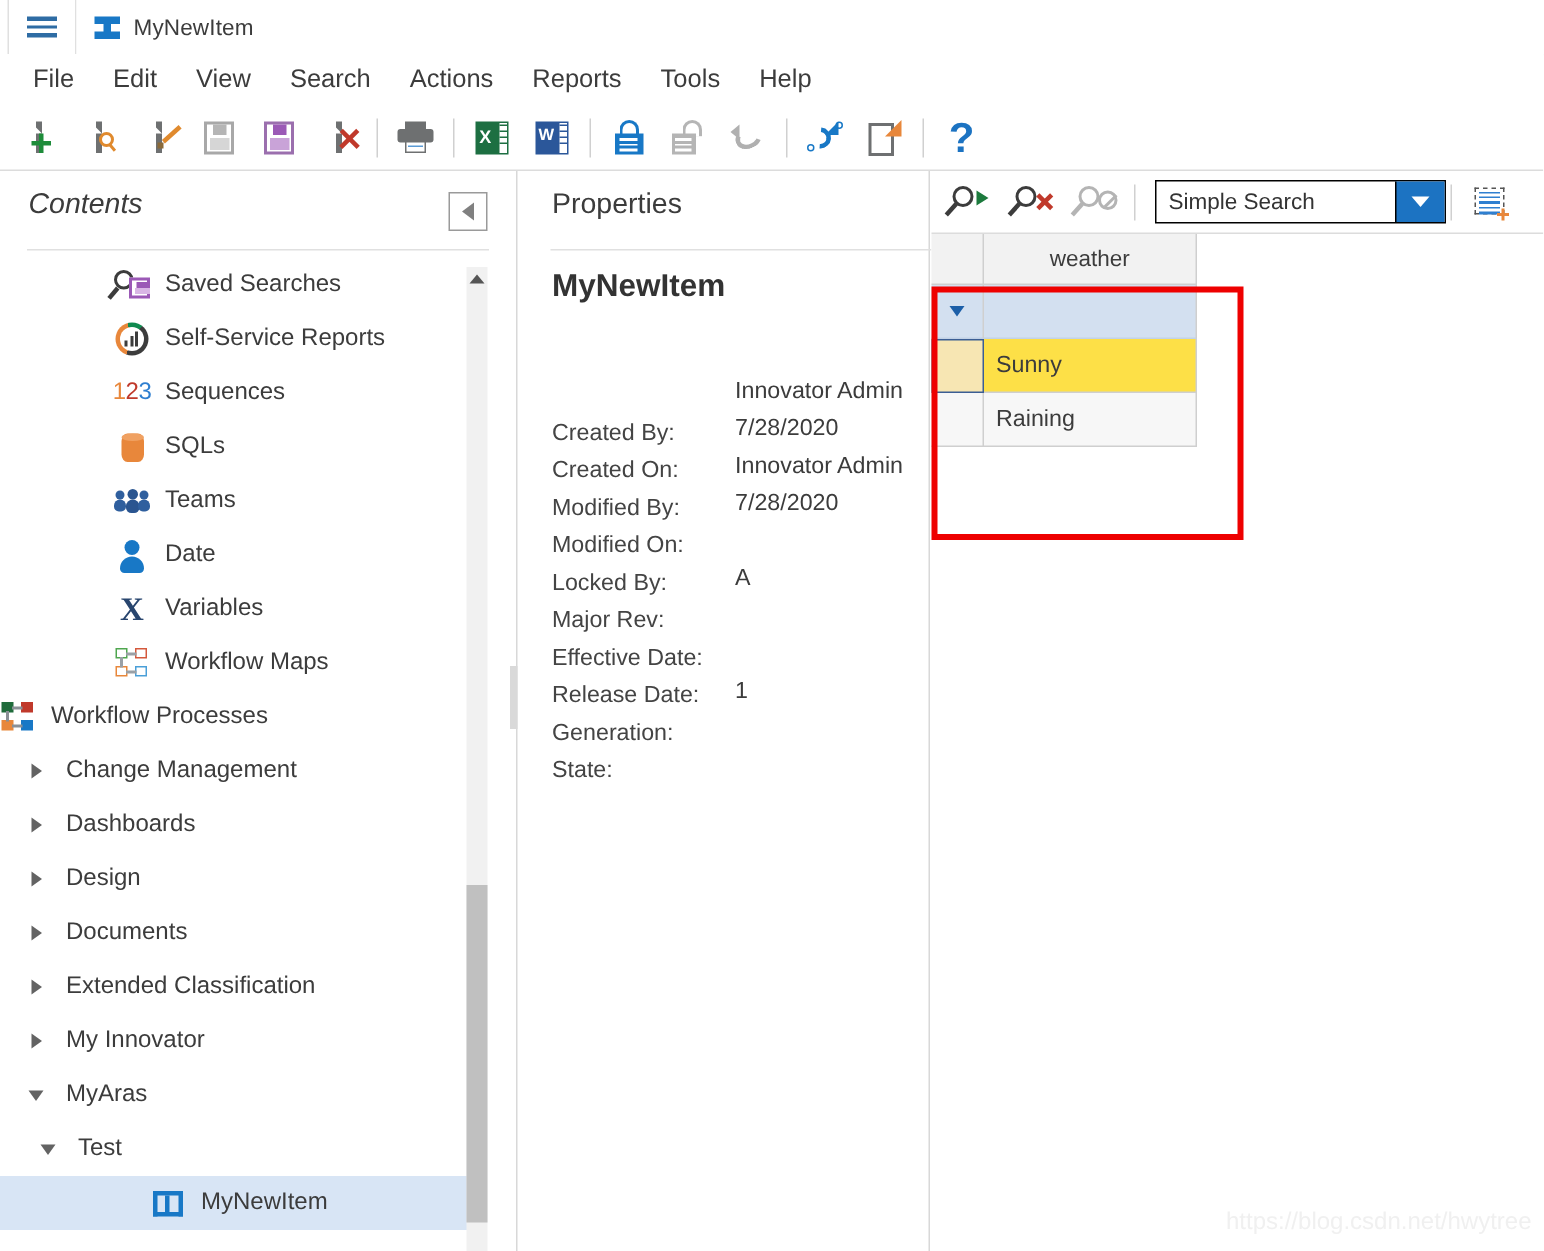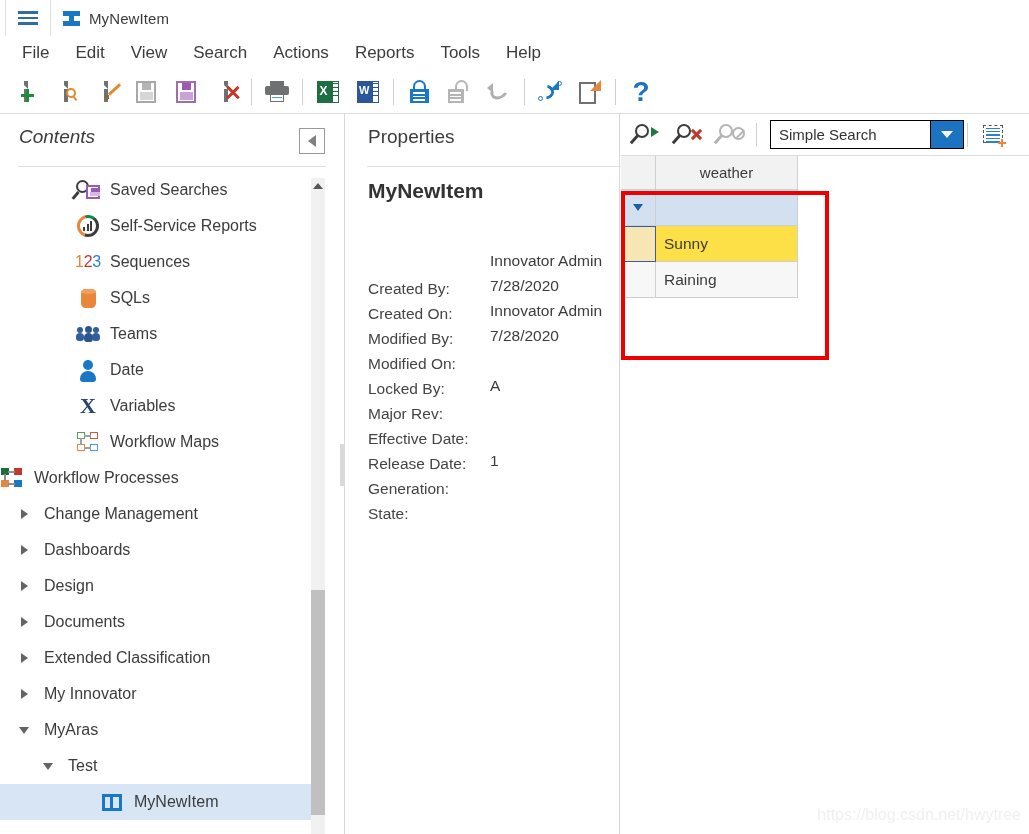--- a/index.html
+++ b/index.html
@@ -744,21 +744,21 @@
               <i class="arrow-right"></i>
             </span>
           <span class="lbl">My Innovator</span>
         </div>
         <div class="tree-row" style="padding-left:14px">
           <span class="tw">
               <i class="arrow-down"></i>
             </span>
           <span class="lbl">MyAras</span>
         </div>
-        <div class="tree-row" style="padding-left:38px">
+        <div class="tree-row" style="padding-left:22px">
           <span class="tw">
               <i class="arrow-down"></i>
             </span>
           <span class="lbl">Test</span>
         </div>
         <div class="tree-row selected" style="padding-left:100px;width:320px">
           <span class="ico">
             <span class="ic-ibeam-tree">
                 <i class="t"></i>
                 <i class="b"></i>

